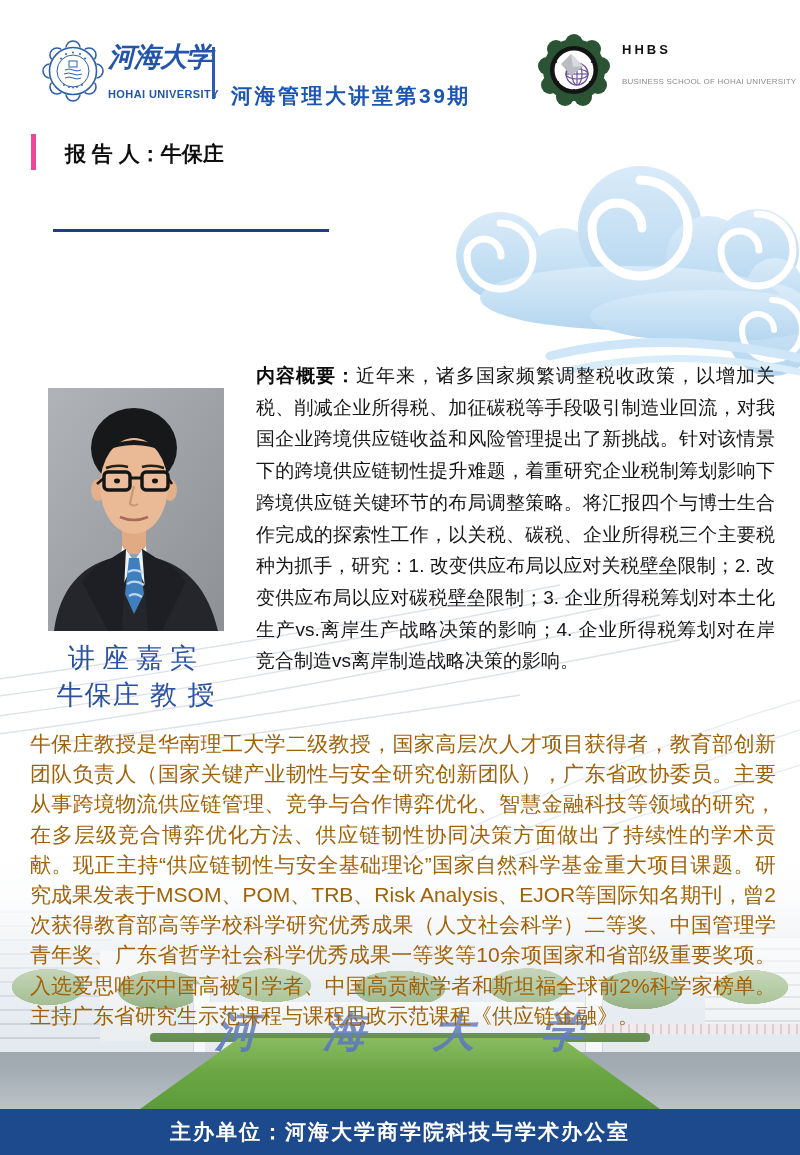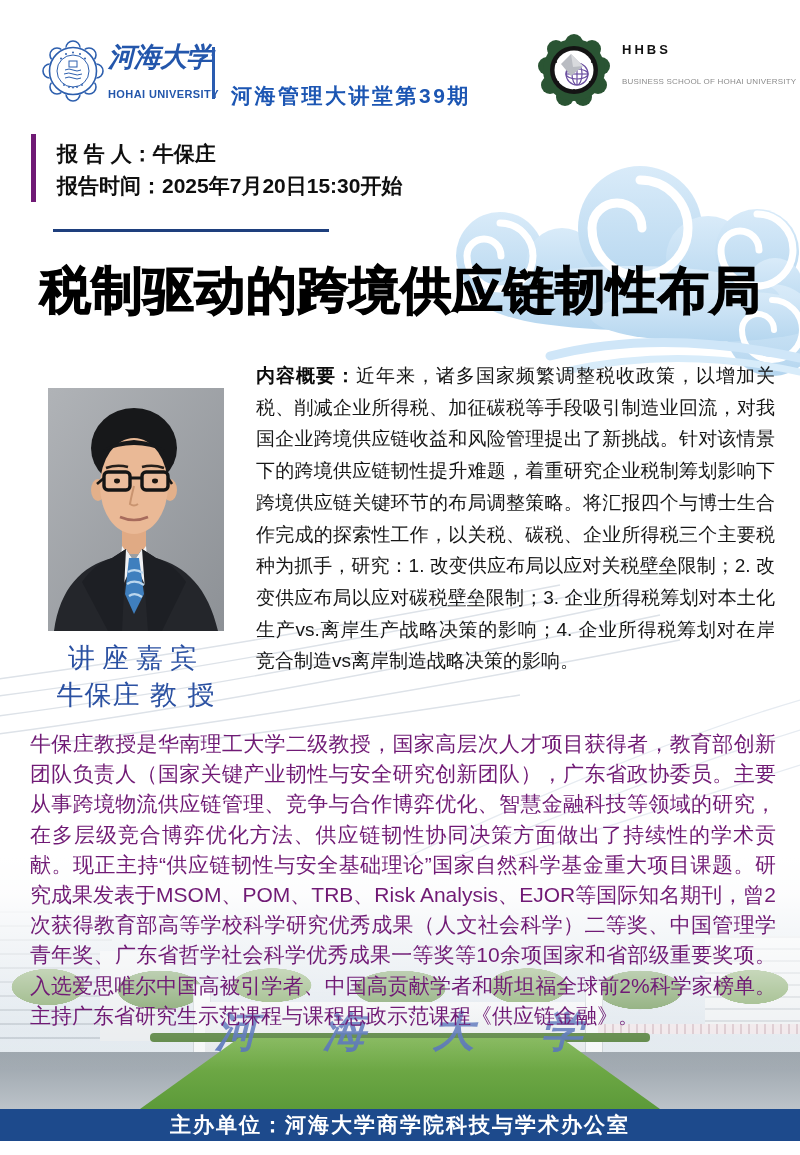--- a/index.html
+++ b/index.html
@@ -16,37 +16,37 @@
   .uni-en{font-size:11px;font-weight:bold;color:#2356ab;margin-top:19px;letter-spacing:0.4px;}
   .hdr-divider{left:212px;top:47px;width:3px;height:52px;background:#2a5cb0;}
   .series-title{left:231px;top:56px;font-size:21px;font-weight:bold;color:#1c56b3;
                 letter-spacing:2.5px;white-space:nowrap;margin-top:26px;}
   .school-logo{left:535px;top:30px;display:flex;align-items:flex-start;gap:9px;}
   .school-text{display:flex;flex-direction:column;line-height:1;padding-top:13px;}
   .school-abbr{font-size:13px;font-weight:bold;color:#121212;letter-spacing:3px;}
   .school-zh{font-size:23px;font-weight:bold;color:#121212;margin-top:6px;letter-spacing:0.5px;white-space:nowrap;}
   .school-en{font-size:8px;color:#8c8c8c;margin-top:22px;letter-spacing:0.2px;white-space:nowrap;}
   
-  .info{left:31px;top:134px;border-left:5px solid #701a75;padding:4px 0 0 21px;}
+  .info{left:31px;top:134px;border-left:5px solid #ec4899;padding:4px 0 0 29px;}
   .info div{font-size:21px;font-weight:600;line-height:32px;color:#0f0f0f;white-space:nowrap;}
   .info-underline{left:53px;top:229px;width:276px;height:3px;background:#1e3f7d;}
   
   .lecture-title{left:40px;top:257px;width:726px;font-size:51px;font-weight:900;color:#000;
                  letter-spacing:0.5px;white-space:nowrap;-webkit-text-stroke:1.2px #000;}
   
   .photo{left:48px;top:388px;width:176px;height:243px;}
   .cap1{left:48px;top:640px;width:176px;text-align:center;font-family:"DejaVu Serif",serif;
         font-size:27px;color:#2b51a2;letter-spacing:7px;}
   .cap2{left:44px;top:677px;width:184px;text-align:center;font-family:"DejaVu Serif",serif;
         font-size:27px;color:#2b51a2;letter-spacing:1px;white-space:nowrap;}
   .abstract{left:256px;top:360px;width:519px;font-size:19px;line-height:31.7px;
             text-align:justify;color:#161616;margin:0;}
   .abstract b{font-weight:bold;color:#0c0c0c;}
   .bio{left:30px;top:729px;width:746px;font-size:21px;line-height:30.2px;
-       text-align:justify;color:#701a75;margin:0;z-index:3;}
+       text-align:justify;color:#a16207;margin:0;z-index:3;}
   
   .campus{left:0;top:856px;width:800px;height:253px;z-index:0;}
   .campus .sky{position:absolute;inset:0;background:linear-gradient(180deg,#ccd6df 0%,#dde5ec 55%,#e7edf1 100%);}
   .campus .bldgL{position:absolute;left:0;top:55px;width:112px;height:130px;
      background:linear-gradient(90deg,#dfe3e6,#eceff1);
      background-image:repeating-linear-gradient(180deg,rgba(140,150,160,0.35) 0 2px,transparent 2px 14px);}
   .campus .bldgL2{position:absolute;left:100px;top:95px;width:70px;height:90px;background:#e9ecee;}
   .campus .bldgR{position:absolute;right:0;top:80px;width:95px;height:95px;background:#edf0f2;
      background-image:repeating-linear-gradient(180deg,rgba(150,160,170,0.3) 0 2px,transparent 2px 12px);}
   .campus .trees{position:absolute;left:0;top:98px;width:800px;height:60px;
@@ -69,21 +69,21 @@
      background:linear-gradient(180deg,#98a1a9,#bcc3c9);}
   .campus .fence{position:absolute;left:598px;top:168px;width:202px;height:10px;
      background:repeating-linear-gradient(90deg,#f0e7ea 0 6px,#d9c6cc 6px 8px);}
   .campus .lawn{position:absolute;left:140px;top:182px;width:520px;height:71px;
      background:linear-gradient(180deg,#7ab24e,#5c9a39);
      clip-path:polygon(19% 0,81% 0,100% 100%,0 100%);}
   .campus .fade{position:absolute;inset:0;
      background:linear-gradient(180deg,#ffffff 0%,rgba(255,255,255,0.95) 15%,
        rgba(255,255,255,0.6) 42%,rgba(255,255,255,0.15) 68%,rgba(255,255,255,0) 85%);}
   
-  .footer{left:0;top:1109px;width:800px;height:32px;background:#1d4a8c;z-index:4;
+  .footer{left:0;top:1109px;width:800px;height:46px;background:#1d4a8c;z-index:4;
           display:flex;align-items:center;justify-content:center;}
   .footer span{color:#ffffff;font-size:21px;font-weight:bold;letter-spacing:2px;}
   
   .z1{z-index:1;}.z2{z-index:2;}
 </style>
 </head>
 <body>
 
 <div class="poster">
 
@@ -217,25 +217,23 @@
       </g>
     </svg>
     <div class="school-text">
       <span class="school-abbr">HHBS</span>
       <span class="school-en">BUSINESS SCHOOL OF HOHAI UNIVERSITY</span>
     </div>
   </div>
 
   <div class="abs info z2">
     <div>报 告 人：牛保庄</div>
-    <div>报告时间：2025年7月20日15:30开始</div>
   </div>
   <div class="abs info-underline z2"></div>
 
-  <div class="abs lecture-title z2">税制驱动的跨境供应链韧性布局</div>
 
   <svg class="abs photo z2" viewBox="0 0 176 243">
     <defs>
       <linearGradient id="pbg" x1="0" y1="0" x2="1" y2="1">
         <stop offset="0" stop-color="#b0b3b7"></stop>
           <stop offset="1" stop-color="#8d9196"></stop>
       </linearGradient>
     </defs>
     <rect width="176" height="243" fill="url(#pbg)"></rect>
 

